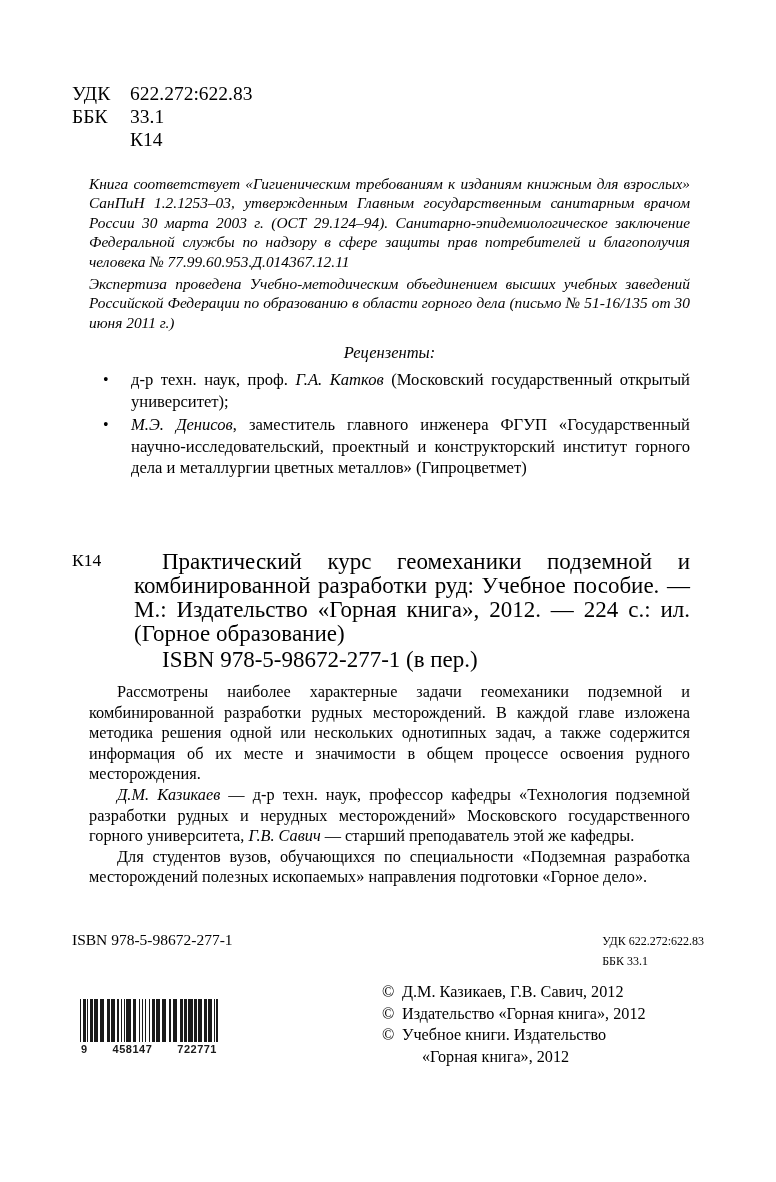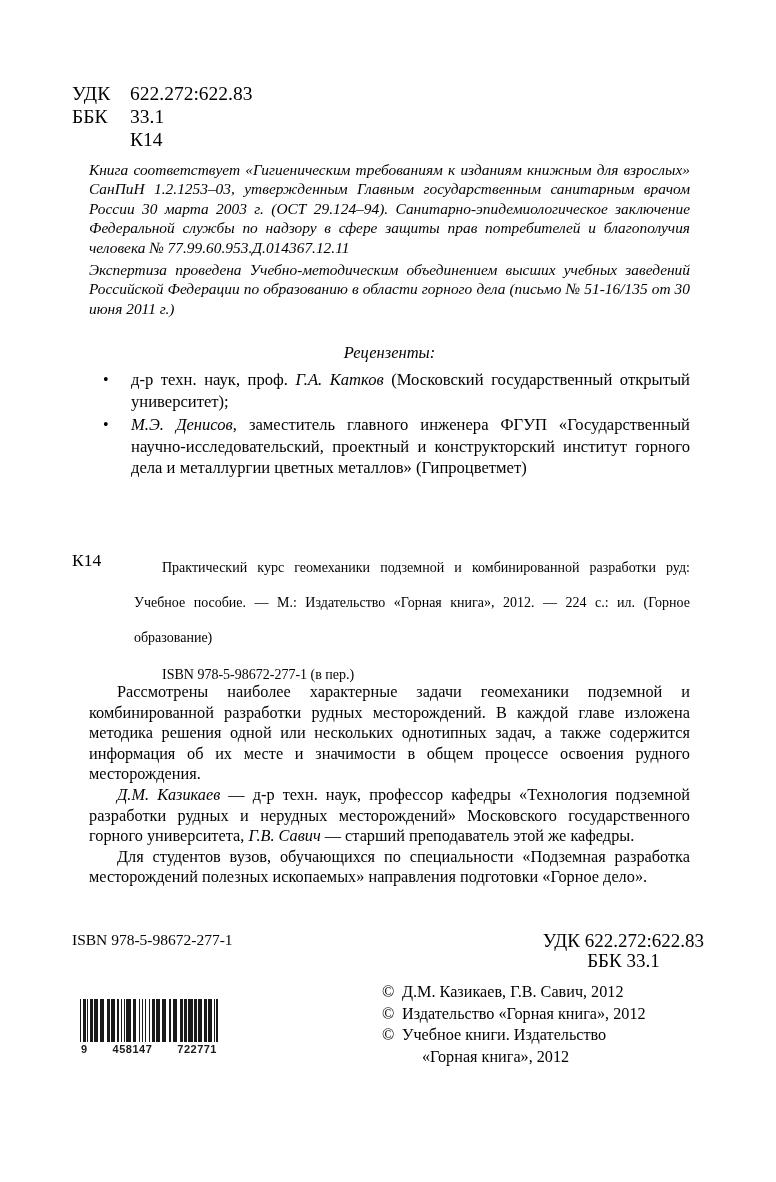--- a/index.html
+++ b/index.html
@@ -37,21 +37,21 @@
     display: inline-block;
   }
   .classif-code {
     margin-left: 58px;
   }
 
   
   .cert-block {
     position: absolute;
     left: 89px;
-    top: 160px;
+    top: 174px;
     width: 601px;
     font-style: italic;
     font-size: 15.4px;
     line-height: 19.4px;
     text-align: justify;
     text-justify: inter-word;
   }
   .cert-block p {
     margin: 0;
   }
@@ -106,22 +106,22 @@
     position: absolute;
     left: 72px;
     top: 550px;
     font-size: 17.5px;
   }
   .bib-body {
     position: absolute;
     left: 134px;
     top: 550px;
     width: 556px;
-    font-size: 14px;
-    line-height: 35px;
+    font-size: 23px;
+    line-height: 24px;
     text-align: justify;
     text-justify: inter-word;
   }
   .bib-body p { margin: 0; }
   .bib-indent { text-indent: 28px; }
   .bib-isbn {
     text-indent: 28px;
     margin-top: 2px !important;
   }
 
@@ -145,22 +145,22 @@
   .foot-isbn {
     position: absolute;
     left: 72px;
     top: 931px;
     font-size: 15.5px;
   }
   .foot-classif {
     position: absolute;
     right: 72px;
     top: 931px;
-    text-align: center;
-    font-size: 19px;
+    text-align: left;
+    font-size: 12px;
     line-height: 20px;
   }
   .foot-classif div { white-space: pre; }
 
   
   .copyright {
     position: absolute;
     left: 382px;
     top: 982px;
     font-size: 16.2px;

